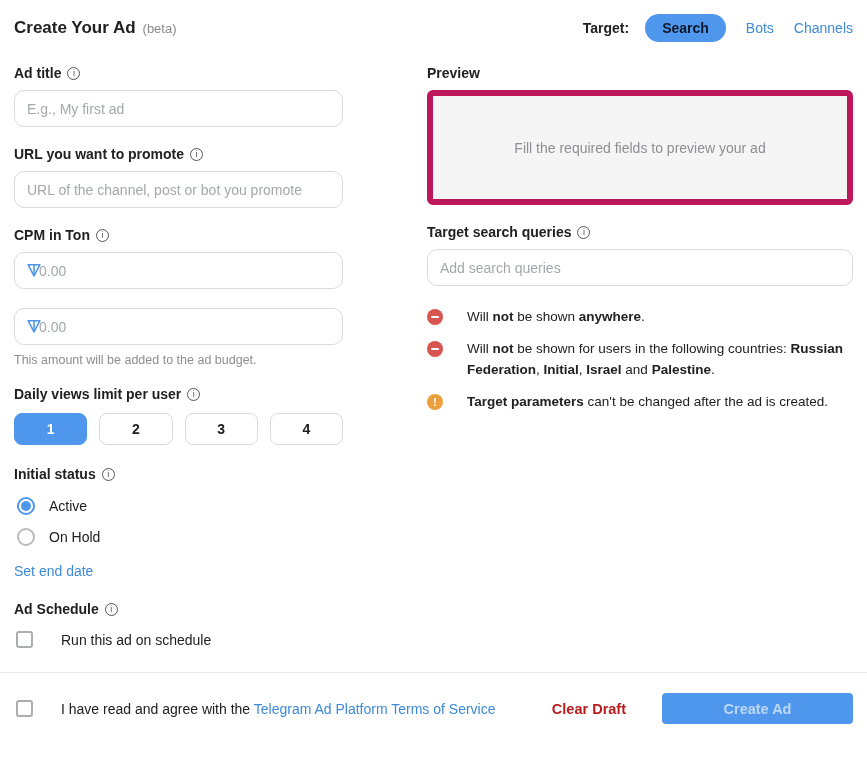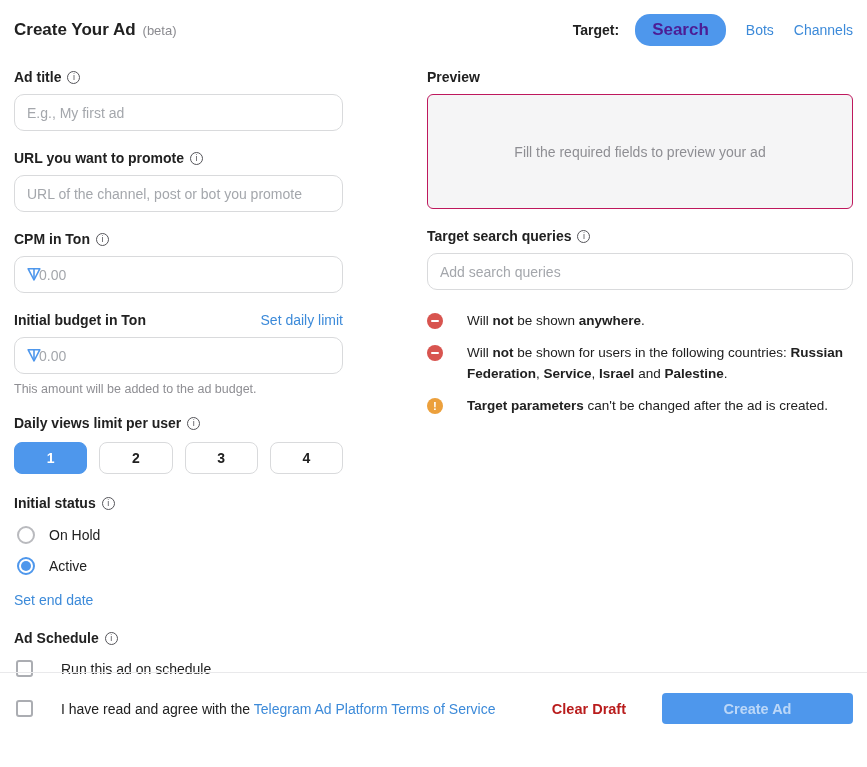--- a/index.html
+++ b/index.html
@@ -15,22 +15,22 @@
   .page { position:relative; width:867px; height:767px; padding:14px 14px 0 14px; }
 
   
   .header-row { display:flex; justify-content:space-between; align-items:center; margin-bottom:23px; }
   .title-group { display:flex; align-items:baseline; gap:7px; }
   .page-title { font-size:17px; font-weight:bold; margin:0; }
   .beta { font-size:13px; color:#8a8a8f; }
   .target-group { display:flex; align-items:center; gap:20px; }
   .target-caption { font-weight:bold; font-size:14px; margin-right:-4px; }
   .pill {
-    border:none; background:#4E97EC; color:#4c1d95; font-weight:bold;
-    font-size:17px; padding:6px 17px; border-radius:15px;
+    border:none; background:#4E97EC; color:#0f172a; font-weight:bold;
+    font-size:14px; padding:6px 17px; border-radius:15px;
     font-family:inherit; cursor:pointer;
   }
   .tab-link {
     border:none; background:none; color:#3C8AD9; font-weight:normal;
     font-size:14px; padding:0; font-family:inherit; cursor:pointer;
   }
 
   
   .columns { display:flex; gap:84px; }
   .col-left  { width:329px; flex:none; }
@@ -89,21 +89,21 @@
 
   .schedule-block { margin-top:22px; }
   .check-row { display:flex; align-items:center; gap:28px; cursor:pointer; margin-left:2px; }
   .checkbox {
     width:17px; height:17px; border:2px solid #ABADB2; border-radius:3px;
     flex:none; background:#fff;
   }
 
   
   .preview-box {
-    height:115px; background:#F5F5F6; border:1px solid #be185d; border-radius:6px;
+    height:115px; background:#F5F5F6; border:6px solid #be185d; border-radius:6px;
     display:flex; align-items:center; justify-content:center;
     color:#8E8E93; font-size:14px; margin-bottom:19px;
   }
   .notices { margin-top:21px; }
   .notice { display:flex; gap:24px; margin-bottom:12px; font-size:13.5px; line-height:1.5; }
   .notice-icon { width:16px; height:16px; border-radius:50%; flex:none; margin-top:2px; position:relative; }
   .notice-icon.blocked { background:#D8544F; }
   .notice-icon.blocked::after {
     content:""; position:absolute; left:4px; top:6.8px; width:8px; height:2.4px;
     background:#fff; border-radius:1px;
@@ -177,26 +177,20 @@
         <div class="input-wrap">
           <svg class="ton-icon" viewBox="0 0 16 16">
             <path d="M2.2 2.8 H13.8 L8 14 Z" fill="none" stroke="#4E97EC" stroke-width="1.6" stroke-linejoin="round"></path>
             <line x1="8" y1="2.8" x2="8" y2="14" stroke="#4E97EC" stroke-width="1.6"></line>
           </svg>
           <input class="text-input" type="text" placeholder="0.00" style="">
         </div>
       </div>
 
       <div class="field">
-        <div class="label-row">
-          <div class="field-label">
-            <span>Initial budget in Ton</span>
-          </div>
-          <button class="link-btn">Set daily limit</button>
-        </div>
         <div class="input-wrap">
           <svg class="ton-icon" viewBox="0 0 16 16">
             <path d="M2.2 2.8 H13.8 L8 14 Z" fill="none" stroke="#4E97EC" stroke-width="1.6" stroke-linejoin="round"></path>
             <line x1="8" y1="2.8" x2="8" y2="14" stroke="#4E97EC" stroke-width="1.6"></line>
           </svg>
           <input class="text-input" type="text" placeholder="0.00" style="">
         </div>
         <div class="helper">This amount will be added to the ad budget.</div>
       </div>
 
@@ -212,26 +206,26 @@
           <button class="seg">4</button>
         </div>
       </div>
 
       <div class="status-block">
         <div class="field-label" style="margin-bottom:15px;">
           <span>Initial status</span>
           <span class="info-icon">i</span>
         </div>
         <div class="radio-row">
+          <span class="radio checked"></span>
+          <span>Active</span>
+        </div>
+        <div class="radio-row">
           <span class="radio"></span>
           <span>On Hold</span>
-        </div>
-        <div class="radio-row">
-          <span class="radio checked"></span>
-          <span>Active</span>
         </div>
         <button class="link-btn set-end-date">Set end date</button>
       </div>
 
       <div class="schedule-block">
         <div class="field-label" style="margin-bottom:14px;">
           <span>Ad Schedule</span>
           <span class="info-icon">i</span>
         </div>
         <div class="check-row">
@@ -263,21 +257,21 @@
 
       <div class="notices">
 
         <div class="notice">
           <span class="notice-icon blocked"></span>
           <p class="notice-text"><span>Will </span><span class="b">not</span><span> be shown </span><span class="b">anywhere</span><span>.</span></p>
         </div>
 
         <div class="notice">
           <span class="notice-icon blocked"></span>
-          <p class="notice-text"><span>Will </span><span class="b">not</span><span> be shown for users in the following countries: </span><span class="b">Russian Federation</span><span>, </span><span class="b">Service</span><span>, </span><span class="b">Israel</span><span> and </span><span class="b">Palestine</span><span>.</span></p>
+          <p class="notice-text"><span>Will </span><span class="b">not</span><span> be shown for users in the following countries: </span><span class="b">Russian Federation</span><span>, </span><span class="b">Initial</span><span>, </span><span class="b">Israel</span><span> and </span><span class="b">Palestine</span><span>.</span></p>
         </div>
 
         <div class="notice">
           <span class="notice-icon warning">!</span>
           <p class="notice-text"><span class="b">Target parameters</span><span> can't be changed after the ad is created.</span></p>
         </div>
 
       </div>
 
     </div>

